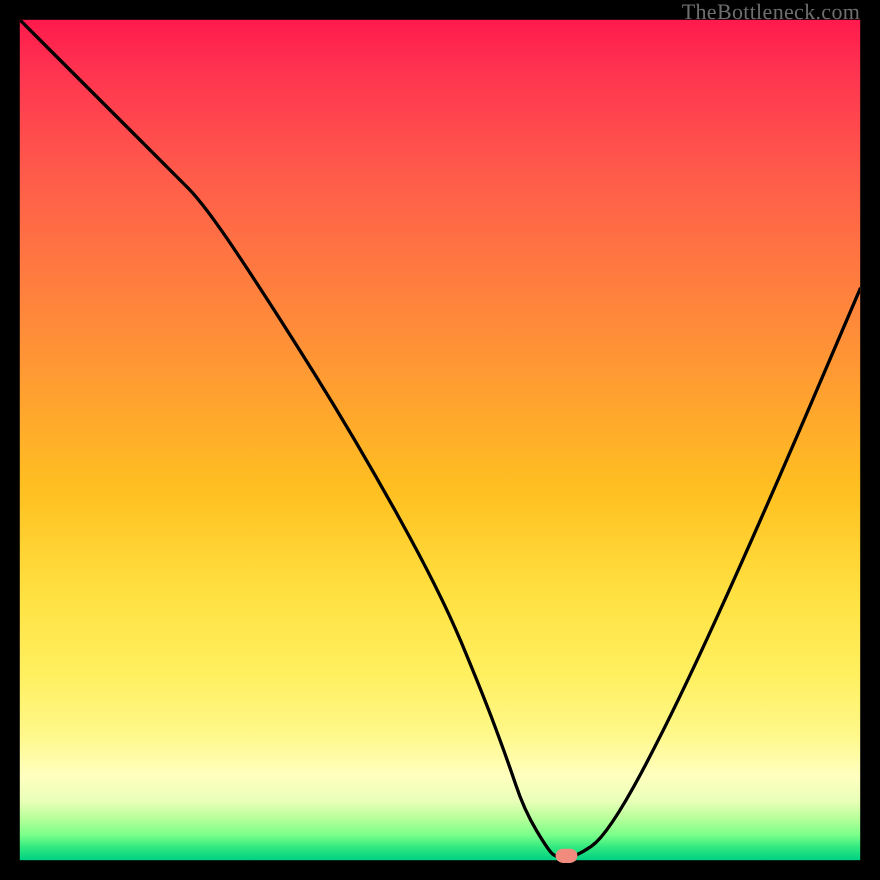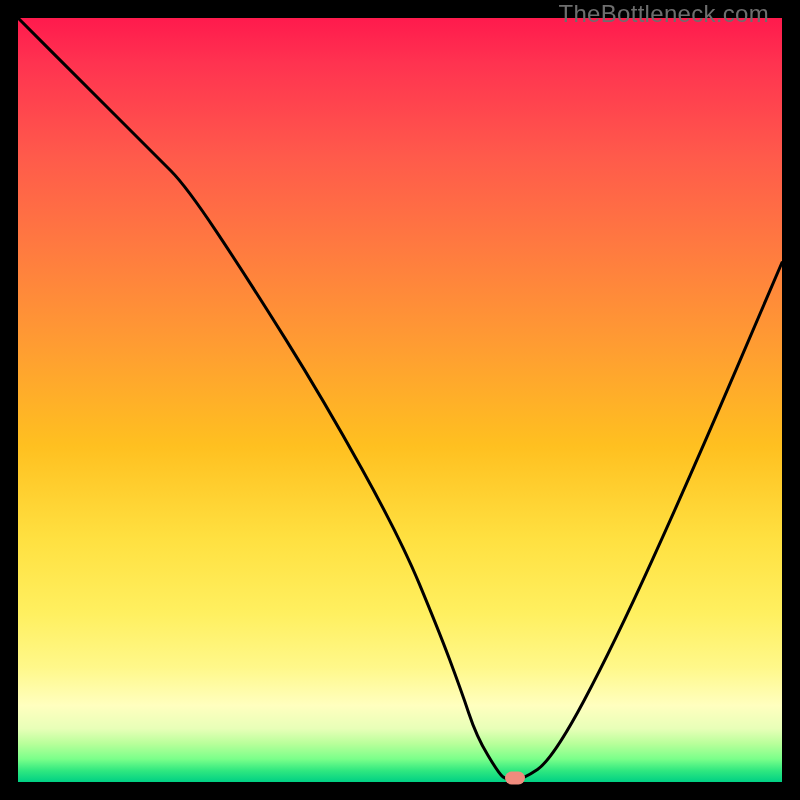--- a/index.html
+++ b/index.html
@@ -27,26 +27,27 @@
       #b8ff9a 95%,
       #7aff8a 97%,
       #30e880 98.5%,
       #00d084 100%
     );
   }
 
   .watermark {
     position: absolute;
     top: 0;
-    right: 31px;
-    font-size: 24px;
+    right: 18px;
+    font-size: 20px;
     font-weight: 500;
     color: #6e6e6e;
     letter-spacing: 0.3px;
     z-index: 3;
+    font-family: Liberation Serif, serif;
   }
 
   svg.curve {
     position: absolute;
     left: 0;
     top: 0;
     width: 764px;
     height: 764px;
     z-index: 2;
   }

